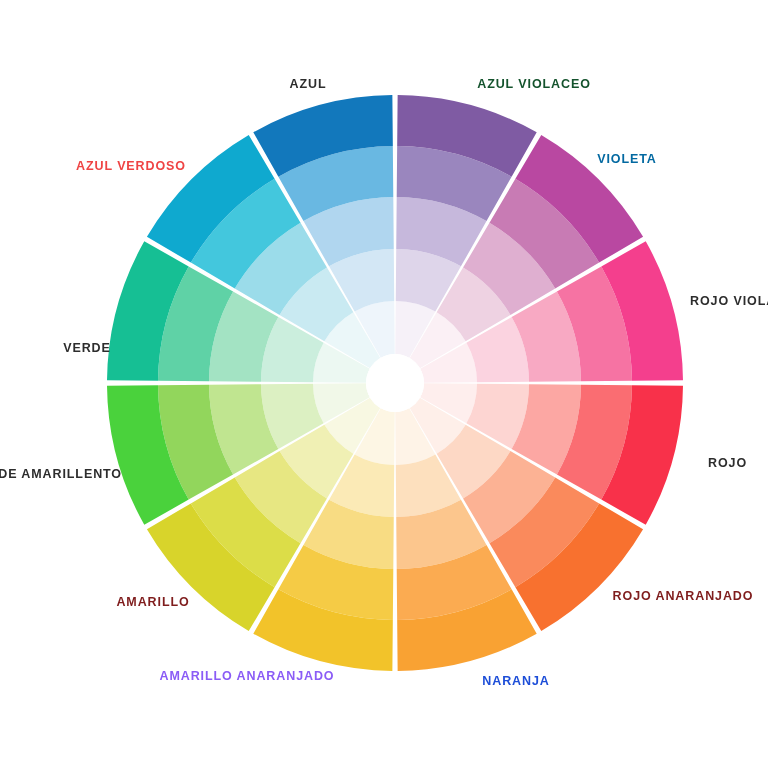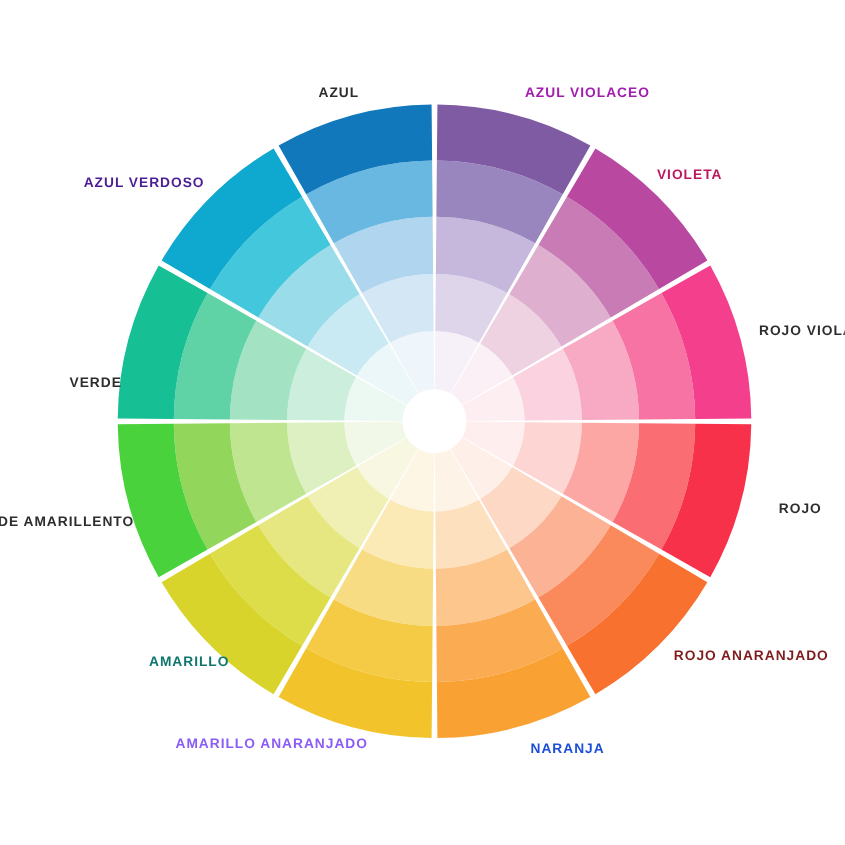--- a/index.html
+++ b/index.html
@@ -109,25 +109,25 @@
         <path d="M 354.652412588041 311.61322118183 A 82 82 0 0 1 394.2486462710847 301.0034423431444 L 394.7342773397738 354.0012174140389 A 29 29 0 0 0 380.73073128113646 357.7534562716228 Z" fill="#eef5fb" shape-rendering="geometricPrecision"></path>
         <path d="M 329.06613764387185 266.3435565654295 A 134 134 0 0 1 393.77217805274813 249.00562529245548 L 394.2486462710847 301.0034423431444 A 82 82 0 0 0 354.652412588041 311.61322118183 Z" fill="#d3e7f5" shape-rendering="geometricPrecision"></path>
         <path d="M 303.4798626997027 221.073891949029 A 186 186 0 0 1 393.2957098344116 197.00780824176655 L 393.77217805274813 249.00562529245548 A 134 134 0 0 0 329.06613764387185 266.3435565654295 Z" fill="#b0d6ef" shape-rendering="geometricPrecision"></path>
         <path d="M 278.3856315044599 176.67479780602082 A 237 237 0 0 1 392.8284044664277 146.00994921128319 L 393.2957098344116 197.00780824176655 A 186 186 0 0 0 303.4798626997027 221.073891949029 Z" fill="#69b8e2" shape-rendering="geometricPrecision"></path>
         <path d="M 253.2914003092171 132.27570366301265 A 288 288 0 0 1 392.3610990984438 95.01209018079982 L 392.8284044664277 146.00994921128319 A 237 237 0 0 0 278.3856315044599 176.67479780602082 Z" fill="#1278bc" shape-rendering="geometricPrecision"></path>
       </g>
     <circle id="hub" cx="395" cy="383" r="29" fill="#ffffff"></circle>
   </svg>
   <div id="label-layer">
       <div class="wheel-label lbl-c" style="left: 308px; top: 84px; color: rgb(45, 45, 45);">AZUL</div>
-      <div class="wheel-label lbl-c" style="left: 534px; top: 84px; color: #a21caf;">AZUL VIOLACEO</div>
-      <div class="wheel-label lbl-c" style="left: 627px; top: 159px; color: #be185d;">VIOLETA</div>
+      <div class="wheel-label lbl-c" style="left: 534px; top: 84px; color: #14532d;">AZUL VIOLACEO</div>
+      <div class="wheel-label lbl-c" style="left: 627px; top: 159px; color: #0369a1;">VIOLETA</div>
       <div class="wheel-label lbl-l" style="left: 690px; top: 301px; color: rgb(45, 45, 45);">ROJO VIOLACEO</div>
       <div class="wheel-label lbl-c" style="left: 711px; top: 463px; color: rgb(45, 45, 45); padding-left: 33px;">ROJO</div>
       <div class="wheel-label lbl-c" style="left: 683px; top: 596px; color: #7f1d1d;">ROJO ANARANJADO</div>
       <div class="wheel-label lbl-c" style="left: 516px; top: 681px; color: #1d4ed8;">NARANJA</div>
       <div class="wheel-label lbl-c" style="left: 247px; top: 676px; color: #8b5cf6;">AMARILLO ANARANJADO</div>
-      <div class="wheel-label lbl-c" style="left: 172px; top: 602px; color: #0f766e;">AMARILLO</div>
+      <div class="wheel-label lbl-c" style="left: 153px; top: 602px; color: #7f1d1d;">AMARILLO</div>
       <div class="wheel-label lbl-r" style="left: 122px; top: 474px; color: rgb(45, 45, 45);">VERDE AMARILLENTO</div>
       <div class="wheel-label lbl-c" style="left: 87px; top: 308px; color: rgb(45, 45, 45); margin-top: 40px;">VERDE</div>
-      <div class="wheel-label lbl-c" style="left: 131px; top: 166px; color: #4c1d95;">AZUL VERDOSO</div>
+      <div class="wheel-label lbl-c" style="left: 131px; top: 166px; color: #ef4444;">AZUL VERDOSO</div>
     </div>
 </div>
 
 </body></html>

